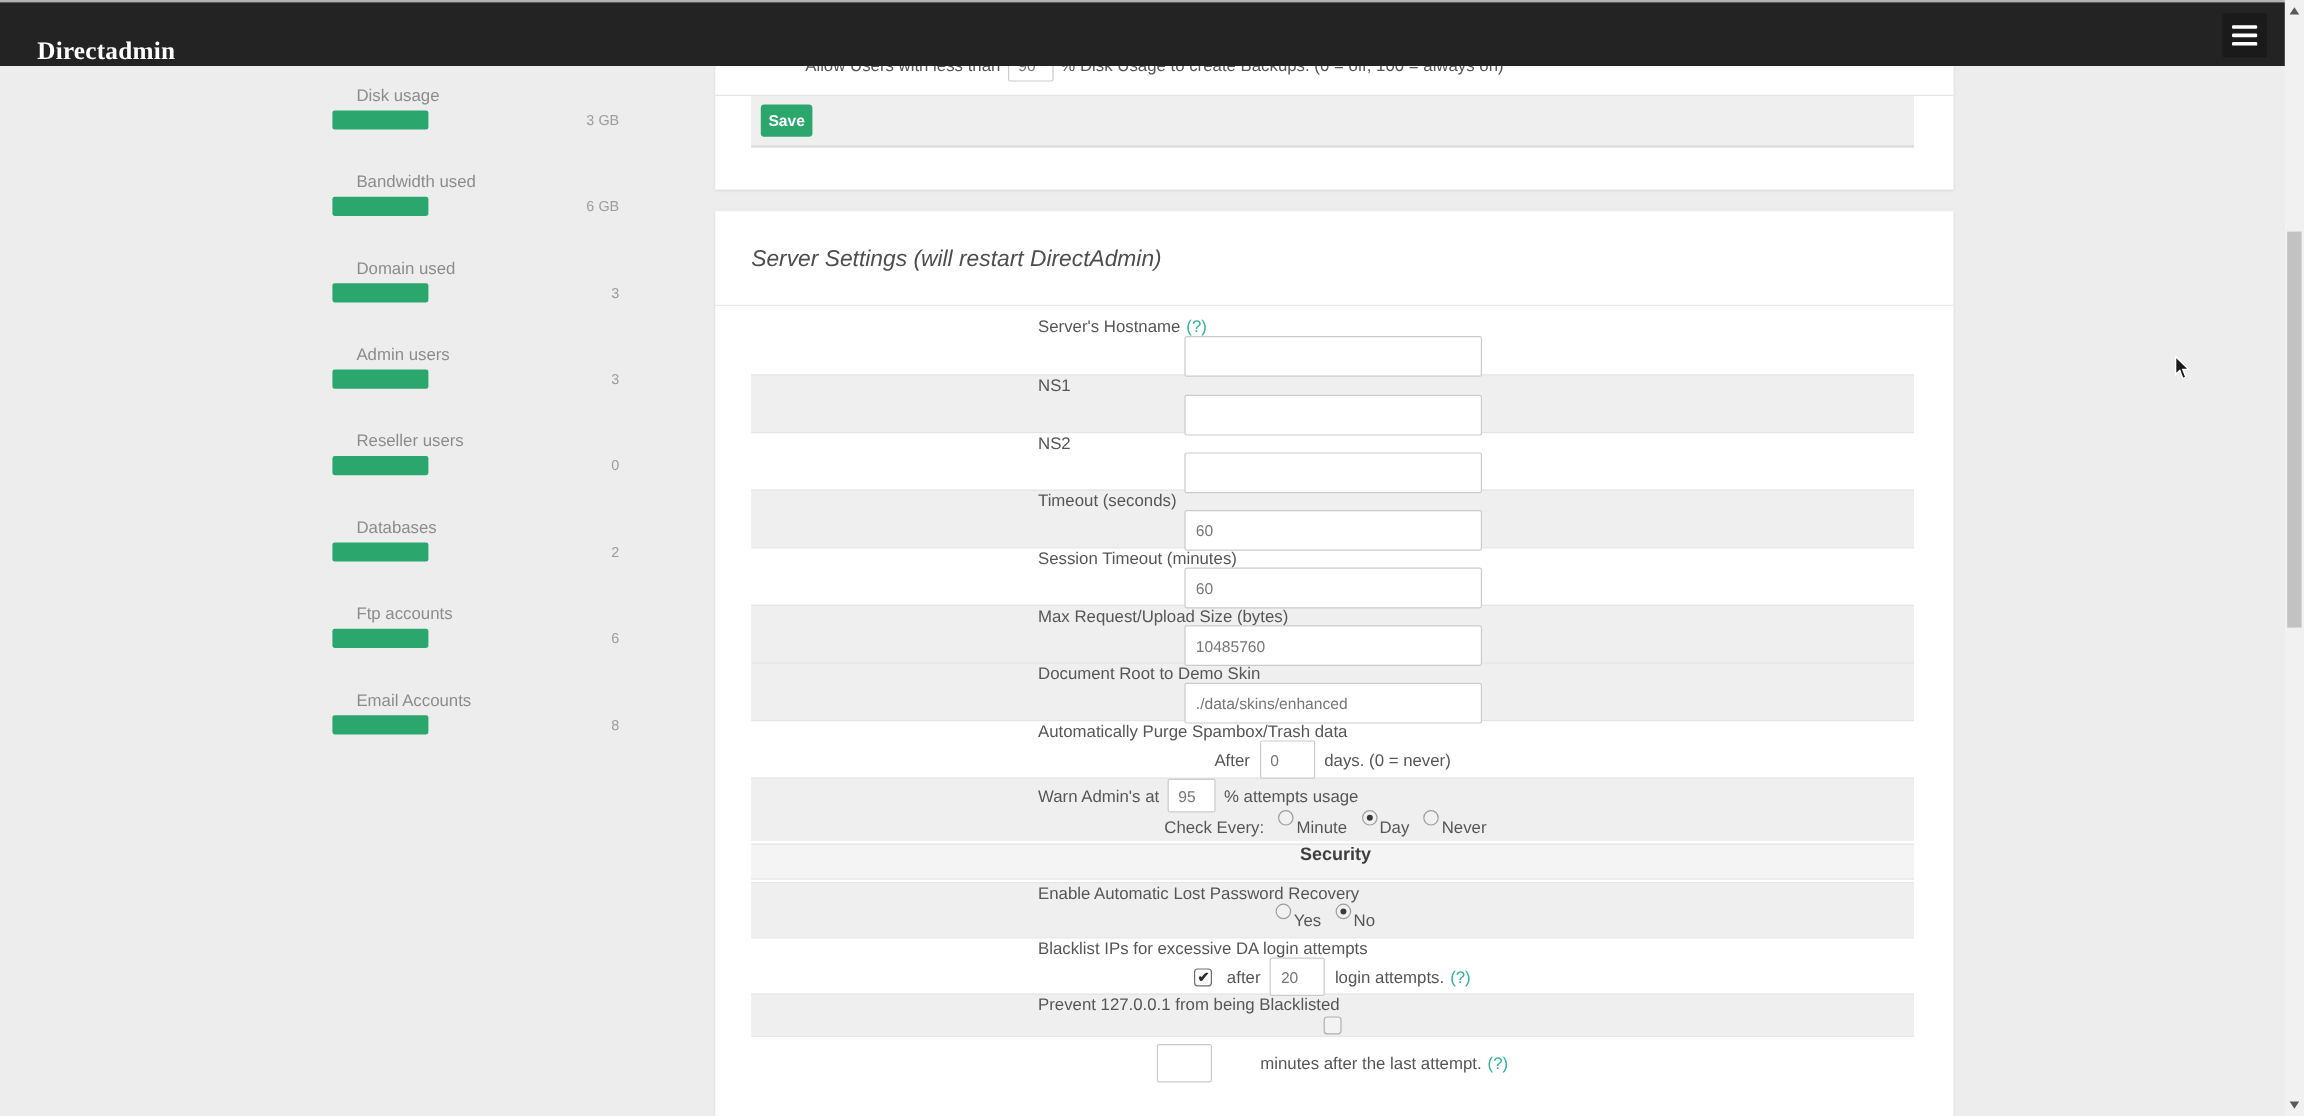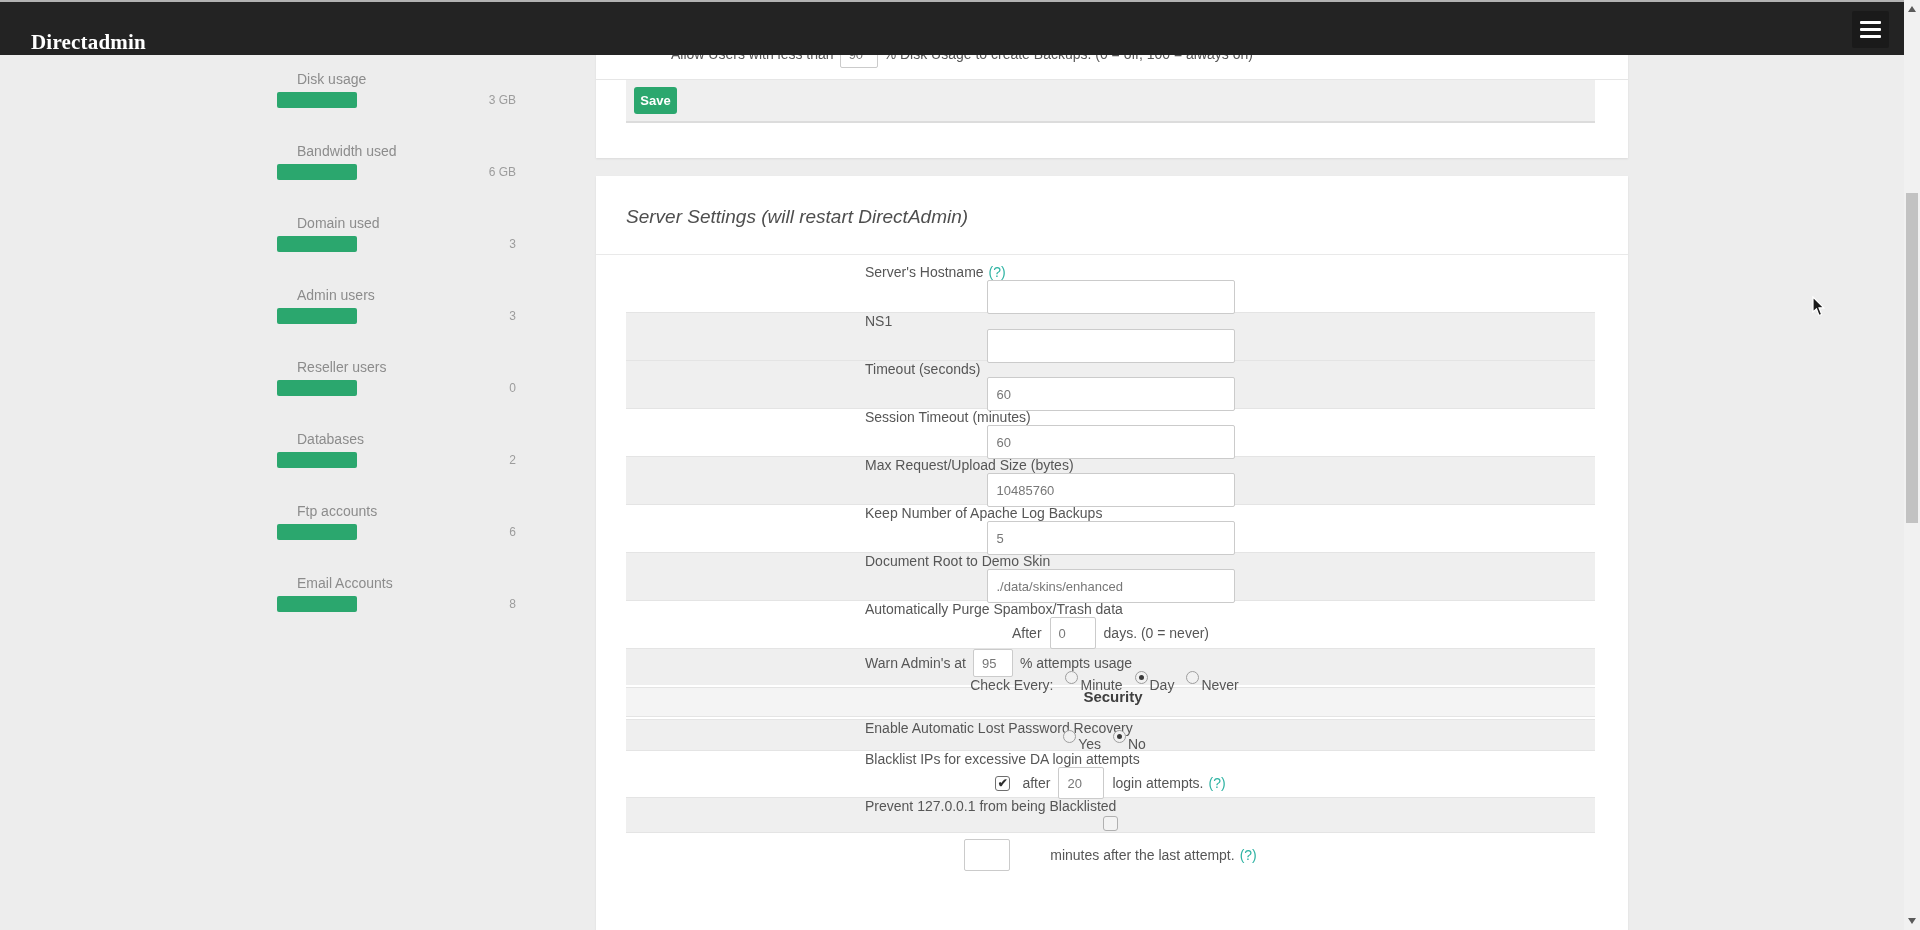--- a/index.html
+++ b/index.html
@@ -61,25 +61,25 @@
   input.text-input {
     width:248px; height:34px; border:1px solid #cbcbcb; border-radius:2px;
     background:#fff; padding:0 9px; font-size:13px; color:#777;
     font-family:"Liberation Sans", sans-serif; outline:none;
   }
   input.mini-input {
     width:46px; height:32px; border:1px solid #cbcbcb; border-radius:2px;
     background:#fff; padding:0 8px; font-size:13px; color:#777;
     font-family:"Liberation Sans", sans-serif; outline:none;
   }
-  .row-warn { height:37px; }
+  .row-warn { height:53px; }
   .row-warn .mini-input { width:40px; height:28px; margin:0 7px; }
   .row-security { height:30px; margin:2px 0; background:#f4f4f4; border-top:1px solid #e4e4e4; border-bottom:1px solid #e4e4e4; }
   .row-security .sec-title { font-size:15px; font-weight:bold; color:#3f3f3f; padding-left:5px; }
-  .row-enable { height:31px; }
+  .row-enable { height:46px; }
   .row-blacklist { height:47px; }
   .row-prevent { height:35px; }
   .row-partial { height:45px; }
   
   .radio-group { display:flex; align-items:flex-end; }
   .radio-opt { display:flex; align-items:flex-end; margin-right:12px; }
   .radio {
     width:13px; height:13px; border-radius:50%;
     border:1px solid #9e9e9e; background:#f1f1f1;
     position:relative; top:-9px; margin-right:2px; cursor:pointer; flex:none;
@@ -204,20 +204,26 @@
       </div>
     </div>
 
     <div class="row gray">
       <div class="row-label">NS1</div>
       <div class="row-ctrl">
         <input class="text-input" type="text" value="" style="">
       </div>
     </div>
 
+    <div class="row">
+      <div class="row-label">NS2</div>
+      <div class="row-ctrl">
+        <input class="text-input" type="text" value="" style="">
+      </div>
+    </div>
 
     <div class="row gray">
       <div class="row-label">Timeout (seconds)</div>
       <div class="row-ctrl">
         <input class="text-input" type="text" value="60" style="">
       </div>
     </div>
 
     <div class="row">
       <div class="row-label">Session Timeout (minutes)</div>
@@ -226,26 +232,20 @@
       </div>
     </div>
 
     <div class="row gray">
       <div class="row-label">Max Request/Upload Size (bytes)</div>
       <div class="row-ctrl">
         <input class="text-input" type="text" value="10485760" style="">
       </div>
     </div>
 
-    <div class="row">
-      <div class="row-label">Keep Number of Apache Log Backups</div>
-      <div class="row-ctrl">
-        <input class="text-input" type="text" value="5" style="">
-      </div>
-    </div>
 
     <div class="row gray">
       <div class="row-label">Document Root to Demo Skin</div>
       <div class="row-ctrl">
         <input class="text-input" type="text" value="./data/skins/enhanced" style="">
       </div>
     </div>
 
     <div class="row">
       <div class="row-label">Automatically Purge Spambox/Trash data</div>

